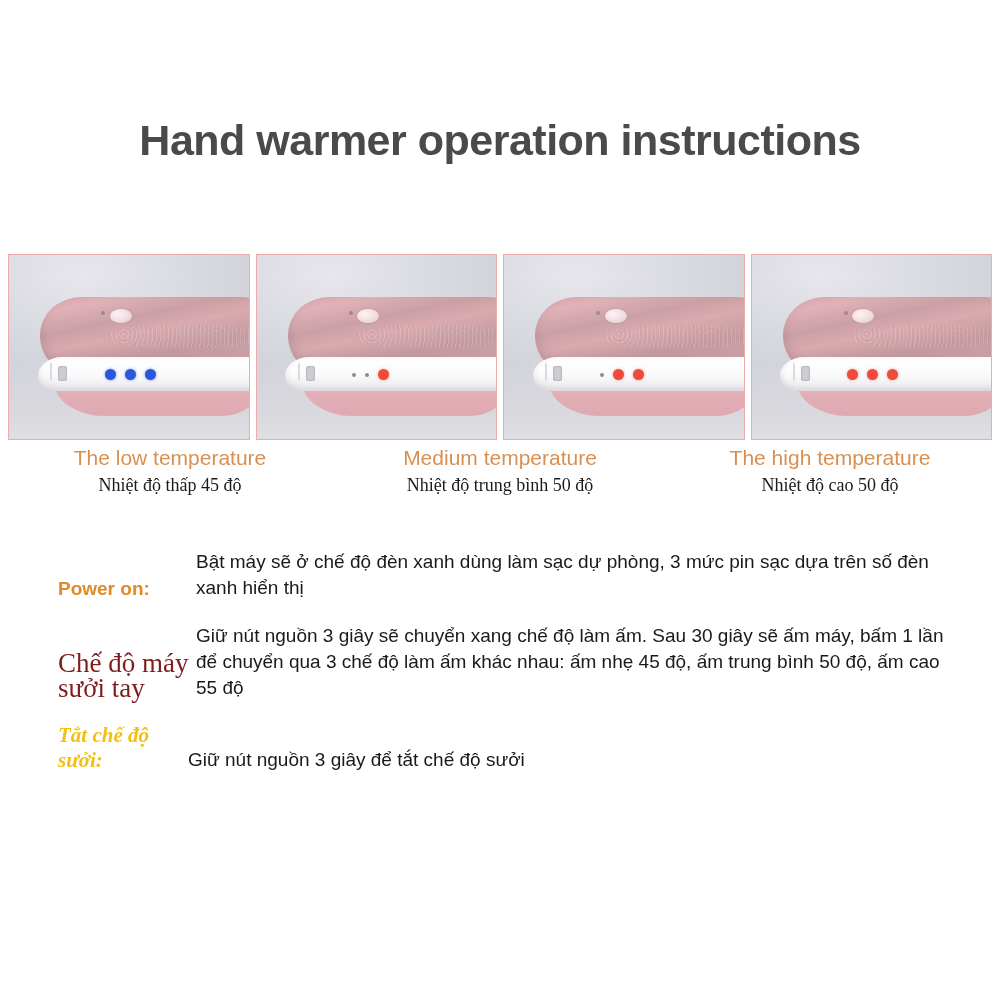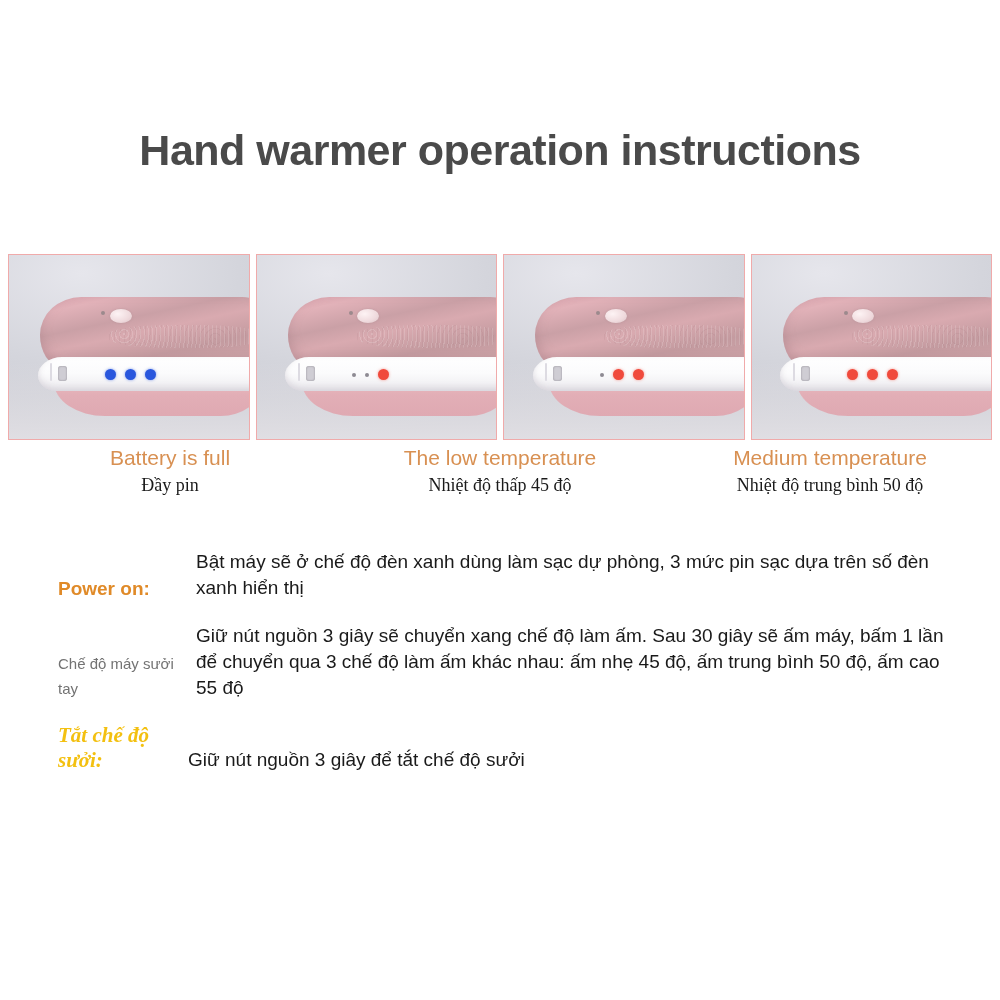--- a/index.html
+++ b/index.html
@@ -12,21 +12,21 @@
     height: 1000px;
     font-family: "Liberation Serif", serif;
     overflow: hidden;
     position: relative;
   }
 
   
   .page-title {
     position: absolute;
     left: 0;
-    top: 126px;
+    top: 116px;
     width: 1000px;
     text-align: center;
     font-family: "Liberation Sans", sans-serif;
     font-weight: bold;
     font-size: 43px;
     letter-spacing: -0.5px;
     color: #4a4a4a;
     white-space: nowrap;
   }
 
@@ -243,23 +243,23 @@
     line-height: 25px;
   }
   .instr-label.power {
     font-family: "Liberation Sans", sans-serif;
     font-weight: bold;
     font-size: 19px;
     color: #e08a28;
     white-space: nowrap;
   }
   .instr-label.warm {
-    font-family: Liberation Sans, sans-serif;
-    font-size: 15px;
-    color: #737373;
+    font-family: Liberation Serif, serif;
+    font-size: 27px;
+    color: #7f1d1d;
   }
   .instr-label.off {
     font-family: "Liberation Serif", serif;
     font-weight: bold;
     font-size: 21px;
     color: #f3c010;
     font-style: italic;
   }
   .instr-text {
     flex: 1 1 auto;
@@ -361,31 +361,31 @@
         <span class="led red"></span>
         <span class="led red"></span>
       </div>
     </div>
   </div>
 
 </div>
 
 <div class="caption-strip">
   <div class="caption-cell">
-    <div class="caption-en">Battery is full</div>
-    <div class="caption-vi">Đầy pin</div>
-  </div>
-  <div class="caption-cell">
     <div class="caption-en">The low temperature</div>
     <div class="caption-vi">Nhiệt độ thấp 45 độ</div>
   </div>
   <div class="caption-cell">
     <div class="caption-en">Medium temperature</div>
     <div class="caption-vi">Nhiệt độ trung bình 50 độ</div>
   </div>
+  <div class="caption-cell">
+    <div class="caption-en">The high temperature</div>
+    <div class="caption-vi">Nhiệt độ cao 50 độ</div>
+  </div>
 </div>
 
 <div class="instructions">
 
   <div class="instr-row row-power">
     <div class="instr-label power">Power on:</div>
     <div class="instr-text">Bật máy sẽ ở chế độ đèn xanh dùng làm sạc dự phòng, 3 mức pin sạc dựa trên số đèn xanh hiển thị</div>
   </div>
 
   <div class="instr-row row-warm">

